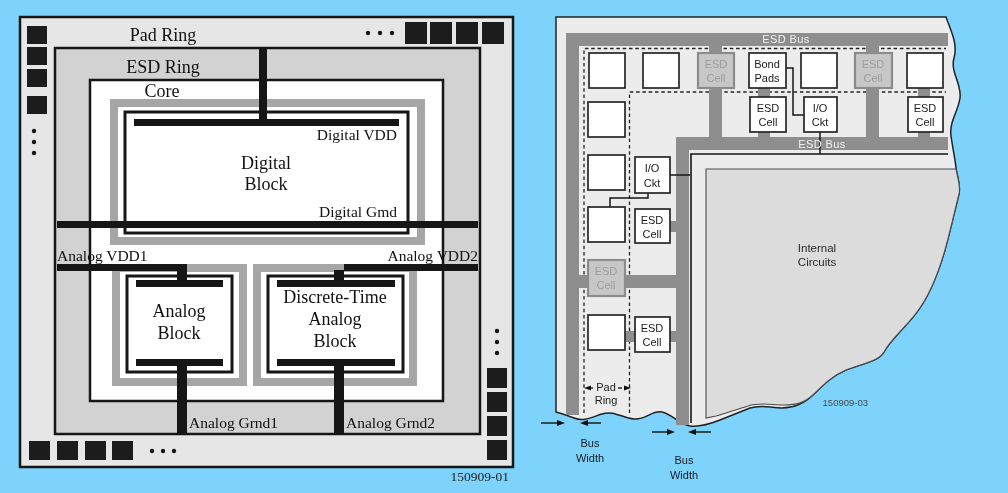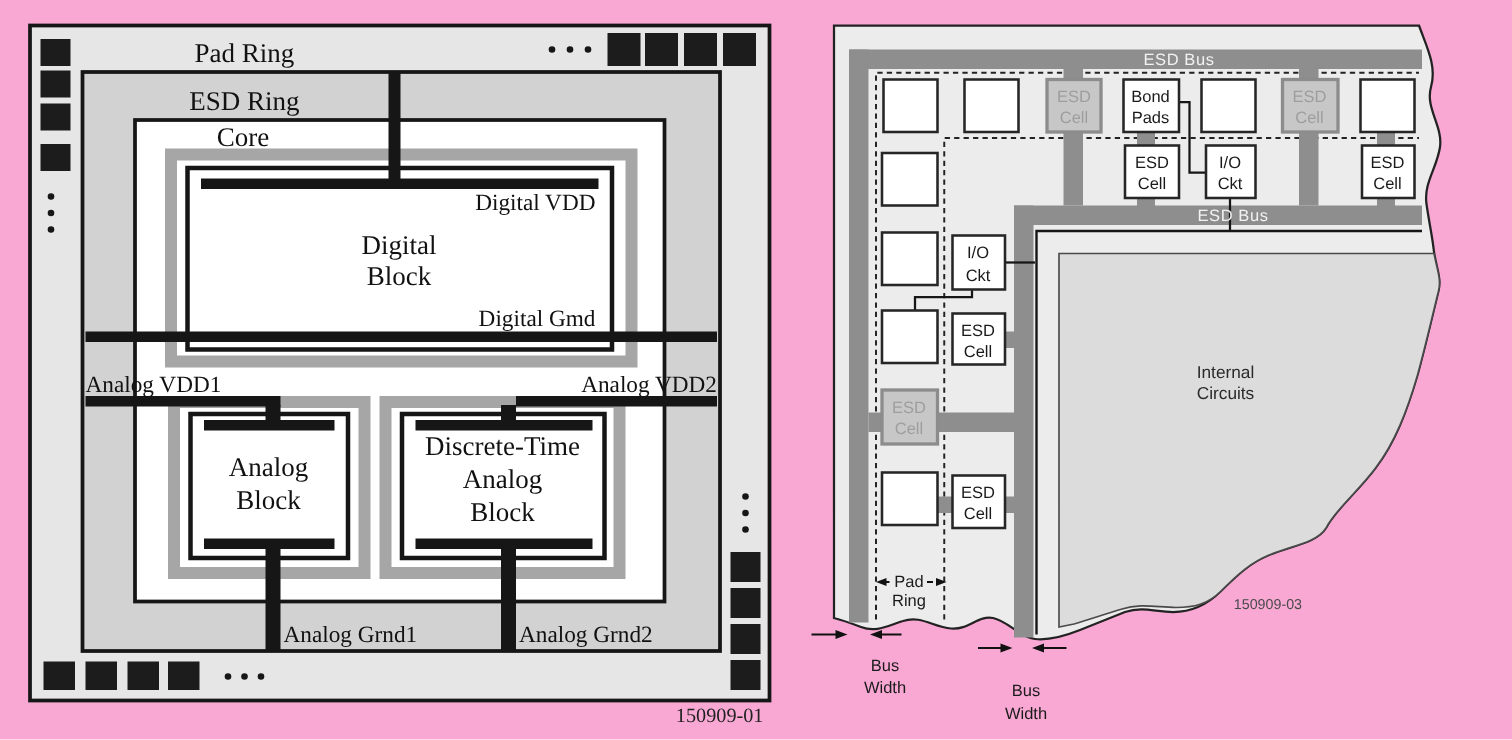--- a/index.html
+++ b/index.html
@@ -1,16 +1,16 @@
 <!DOCTYPE html>
 <html><head>
 <meta charset="utf-8">
 <style>
   html,body{margin:0;padding:0;background:#ffffff;}
-  .stage{position:relative;width:1008px;height:493px;background:#f9a8d4;overflow:hidden;}
+  .stage{position:relative;width:1008px;height:493px;background:#7dd3fc;overflow:hidden;}
   svg{display:block;}
   
   .sl{font-family:"Liberation Serif","DejaVu Serif",serif;font-size:18px;fill:#111;}
   .ss{font-family:"Liberation Serif","DejaVu Serif",serif;font-size:15.5px;fill:#111;}
   .sf{font-family:"Liberation Serif","DejaVu Serif",serif;font-size:13.5px;fill:#222;}
   
   .rs{font-family:"Liberation Sans","DejaVu Sans",sans-serif;font-size:11px;fill:#1a1a1a;}
   .ri{font-family:"Liberation Sans","DejaVu Sans",sans-serif;font-size:11.5px;fill:#2a2a2a;}
   .rw{font-family:"Liberation Sans","DejaVu Sans",sans-serif;font-size:11px;fill:#f2f2f2;letter-spacing:.4px;}
   .rg{font-family:"Liberation Sans","DejaVu Sans",sans-serif;font-size:11px;fill:#9e9e9e;}

